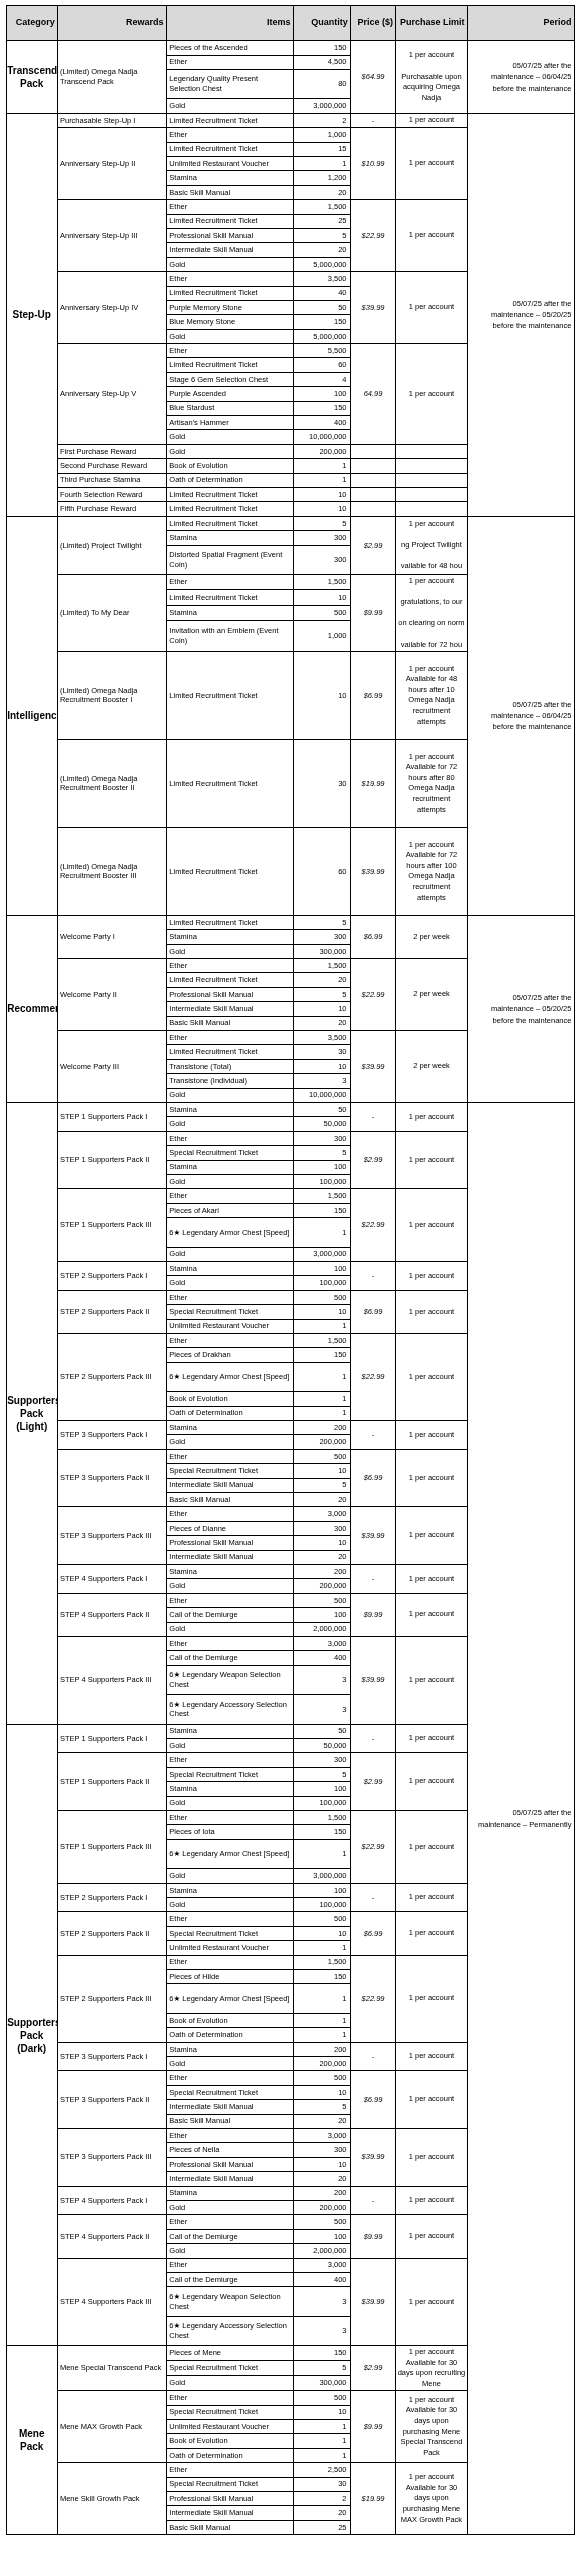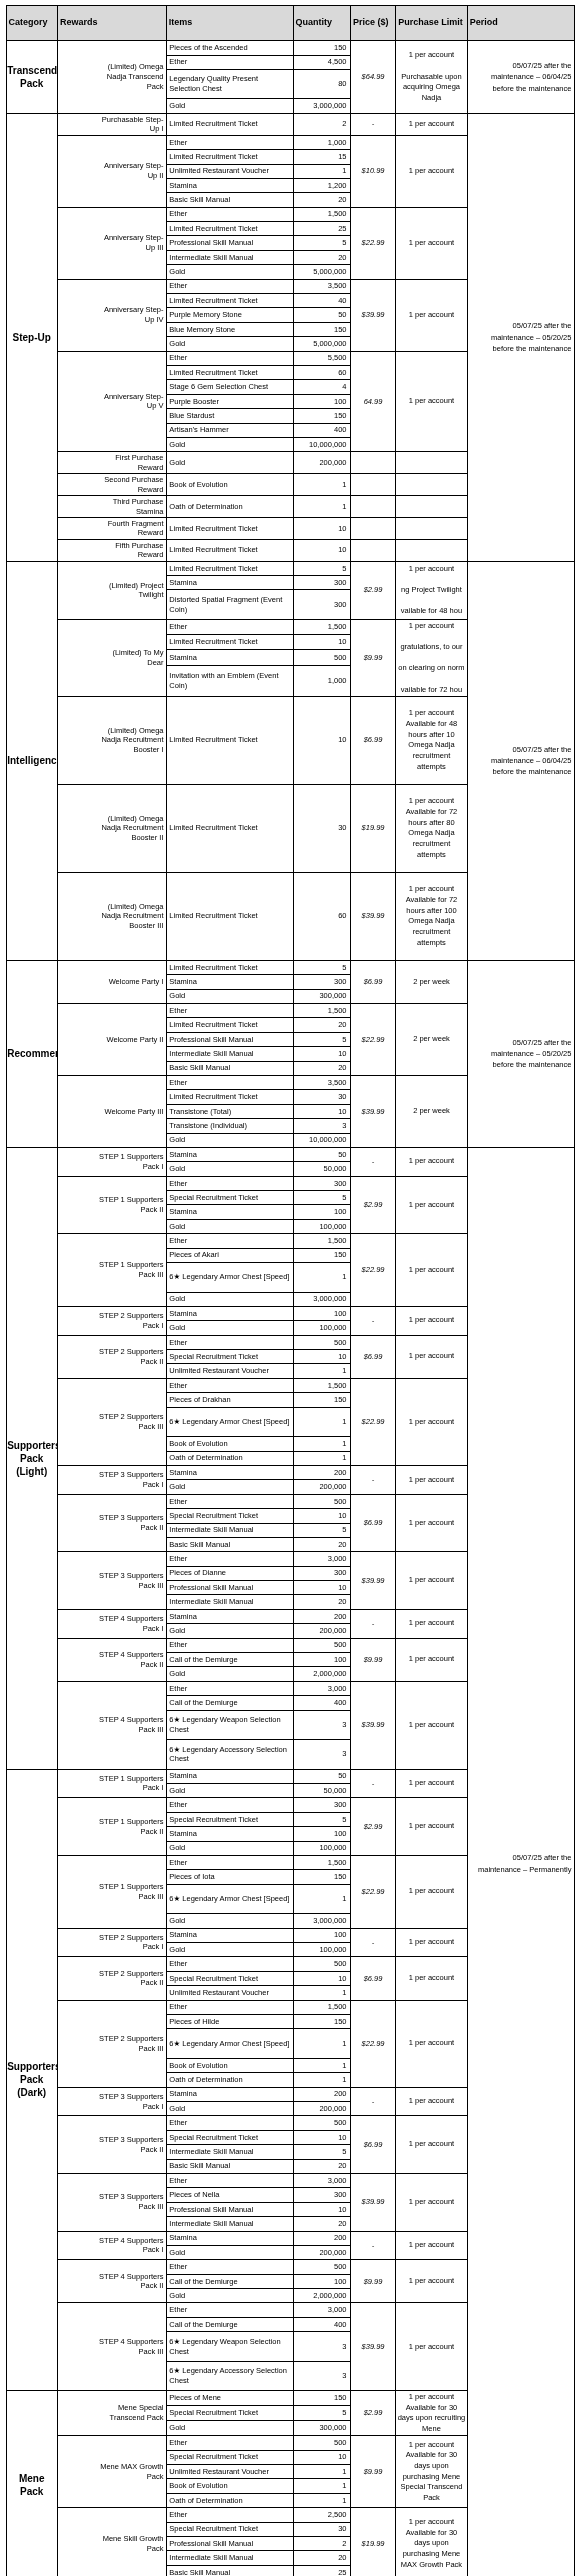--- a/index.html
+++ b/index.html
@@ -7,23 +7,23 @@
   .page{padding:4.8px 0 5.5px 5.5px;}
   table{border-collapse:collapse;table-layout:fixed;width:569px;border:1.4px solid #000;}
   col.c-cat{width:51px;}
   col.c-rew{width:108px;}
   col.c-item{width:126px;}
   col.c-qty{width:57px;}
   col.c-price{width:45px;}
   col.c-limit{width:71px;}
   col.c-period{width:106px;}
   th,td{border:0.7px solid #000;overflow:hidden;font-size:7.5px;line-height:1.3;padding:0.7px 2.1px;vertical-align:middle;}
-  thead th{background:#d9d9d9;height:33px;font-size:9px;font-weight:bold;text-align:left;}
+  thead th{background:#d9d9d9;height:33px;font-size:9px;font-weight:bold;text-align:right;}
   td.cat{font-weight:bold;font-size:10px;text-align:center;padding:0 0.7px;}
-  td.rewards{text-align:right;padding-left:40px;}
+  td.rewards{text-align:left;}
   td.item{text-align:left;padding-left:2.7px;}
   td.qty{text-align:right;padding-right:3.4px;}
   td.price{text-align:center;font-style:italic;}
   td.limit{text-align:center;white-space:pre-line;line-height:1.42;padding:0.7px 1.4px;}
   td.period{text-align:right;line-height:1.5;}
   tbody tr{height:14.4px;}
   tr.section-start td{border-top:1.4px solid #000;}
   tr.dotted-top td{border-top:0.7px dotted #000;}
 </style>
 </head>
@@ -162,21 +162,21 @@
         </tr>
         <tr>
           <td class="item">Limited Recruitment Ticket</td>
           <td class="qty">60</td>
         </tr>
         <tr>
           <td class="item">Stage 6 Gem Selection Chest</td>
           <td class="qty">4</td>
         </tr>
         <tr>
-          <td class="item">Purple Booster</td>
+          <td class="item">Purple Ascended</td>
           <td class="qty">100</td>
         </tr>
         <tr>
           <td class="item">Blue Stardust</td>
           <td class="qty">150</td>
         </tr>
         <tr>
           <td class="item">Artisan's Hammer</td>
           <td class="qty">400</td>
         </tr>
@@ -199,21 +199,21 @@
           <td class="limit"></td>
         </tr>
         <tr class="dotted-top">
           <td class="rewards">Third Purchase Stamina</td>
           <td class="item">Oath of Determination</td>
           <td class="qty">1</td>
           <td class="price"></td>
           <td class="limit"></td>
         </tr>
         <tr class="dotted-top">
-          <td class="rewards">Fourth Fragment Reward</td>
+          <td class="rewards">Fourth Selection Reward</td>
           <td class="item">Limited Recruitment Ticket</td>
           <td class="qty">10</td>
           <td class="price"></td>
           <td class="limit"></td>
         </tr>
         <tr class="dotted-top">
           <td class="rewards">Fifth Purchase Reward</td>
           <td class="item">Limited Recruitment Ticket</td>
           <td class="qty">10</td>
           <td class="price"></td>

